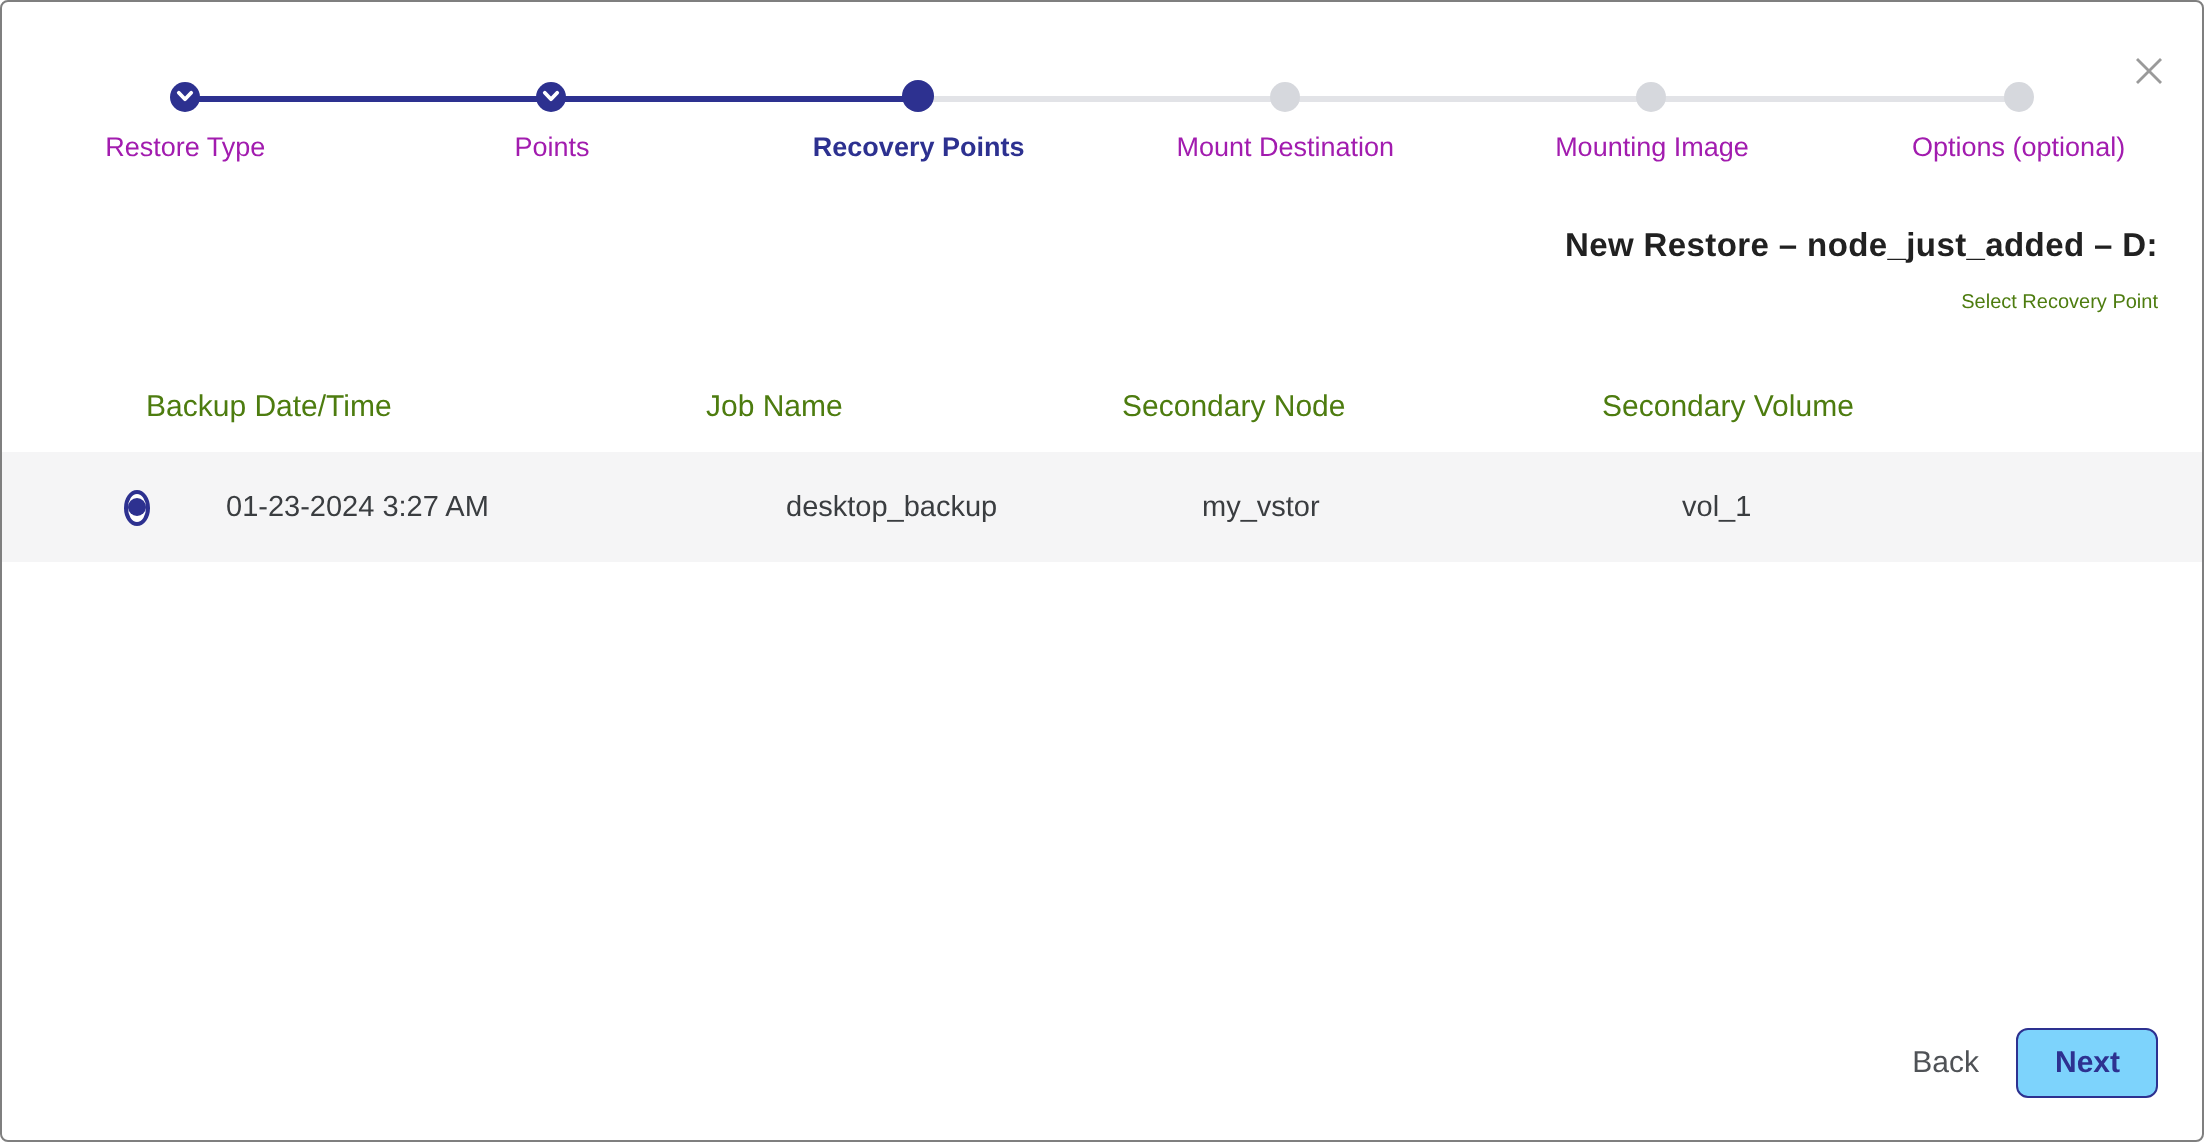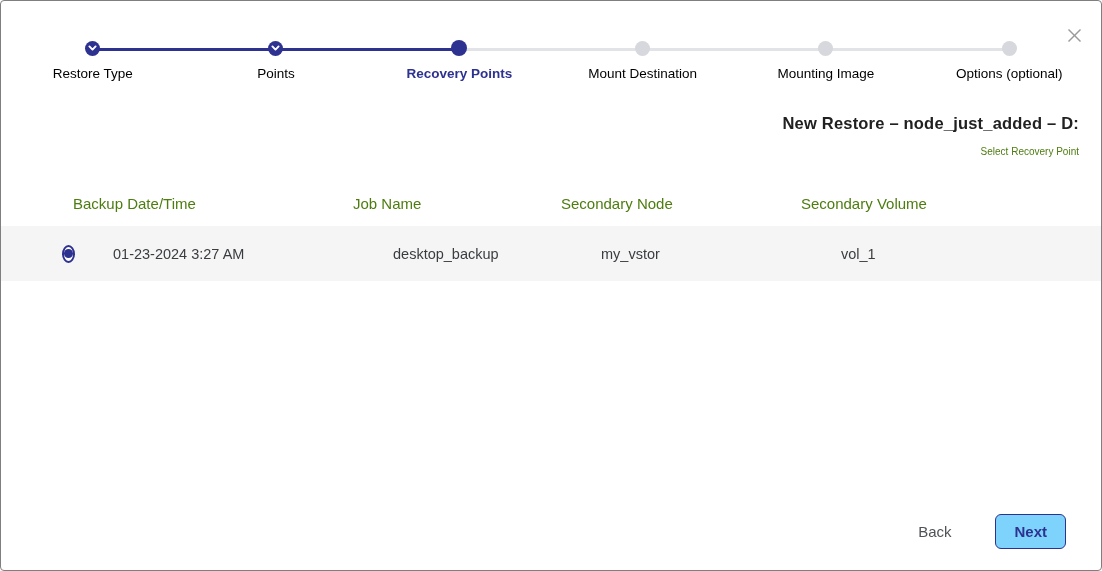--- a/index.html
+++ b/index.html
@@ -55,21 +55,21 @@
   .step.completed .step-dot, .step.active .step-dot { background: var(--accent); }
   .step.active .step-dot { width: 16px; height: 16px; margin-top: -1px; }
   .step-dot svg { display: none; }
   .step.completed .step-dot svg { display: block; }
   .step-label {
     margin-top: 8px;
     max-width: 110px;
     text-align: center;
     font-size: 13.5px;
     line-height: 19px;
-    color: #000000;
+    color: #a21caf;
   }
   .step.active .step-label { color: var(--accent); font-weight: bold; }
   
   .titles { margin: 31px 22px 0 21px; text-align: right; }
   .dialog-title { font-size: 16.5px; font-weight: bold; color: #212121; letter-spacing: .2px; }
   .dialog-subtitle { margin-top: 13px; font-size: 10px; color: #4d7c0f; }
   
   .rp-table { margin-top: 23px; width: 100%; }
   .t-grid {
     display: grid;
@@ -86,22 +86,22 @@
     border: 2px solid var(--accent);
     display: flex; align-items: center; justify-content: center;
     background: #fff; cursor: pointer;
   }
   .radio::after {
     content: ""; width: 9px; height: 9px; border-radius: 50%;
     background: var(--accent);
   }
   
   .footer {
-    position: absolute; right: 35px; bottom: 21px;
-    display: flex; align-items: center; gap: 44px;
+    position: absolute; right: 22px; bottom: 21px;
+    display: flex; align-items: center; gap: 19px;
   }
   .back-btn {
     background: none; border: none; cursor: pointer;
     font-family: inherit; font-size: 15px; color: #4f5256;
   }
   .next-btn {
     background: #7dd3fc; cursor: pointer;
     border: 1.5px solid var(--accent); border-radius: 6px;
     padding: 8px 18px;
     font-family: inherit; font-size: 15px; font-weight: bold; color: var(--accent);

